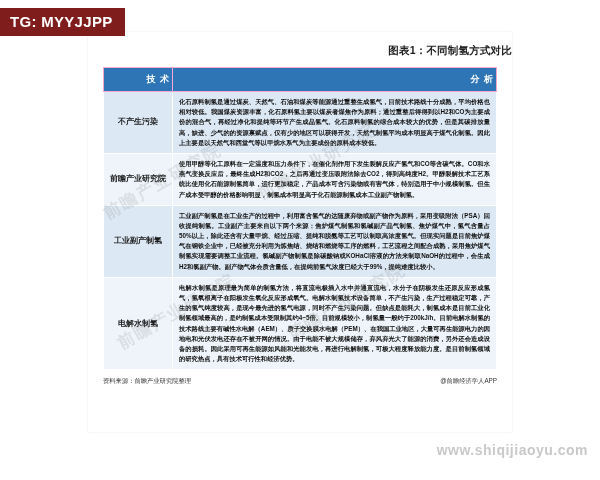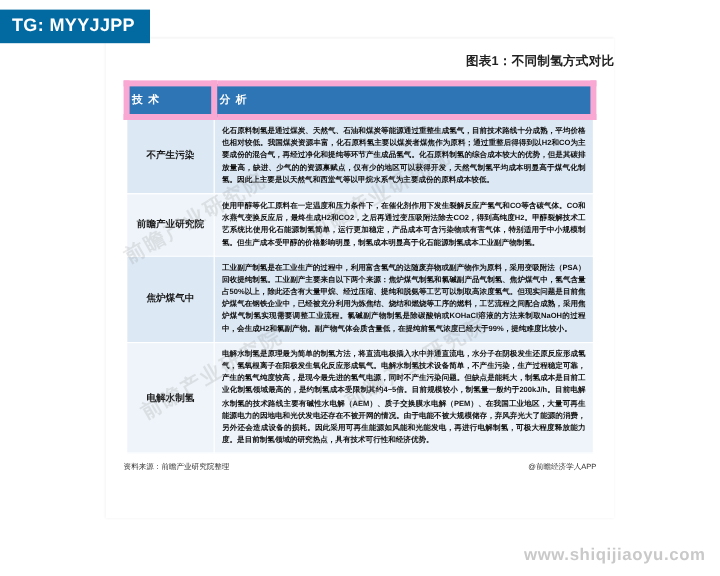--- a/index.html
+++ b/index.html
@@ -18,21 +18,21 @@
     position: relative;
     width: 600px;
     height: 480px;
     background: #ffffff;
   }
   
   .tg-badge {
     position: absolute;
     left: 0;
     top: 8px;
-    background: #0369a1;
+    background: #7f1d1d;
     color: #ffffff;
     font-size: 15px;
     font-weight: bold;
     padding: 5px 12px 6px 10px;
     letter-spacing: 0.3px;
     z-index: 5;
   }
   
   .card {
     position: absolute;
@@ -56,23 +56,23 @@
     border-collapse: collapse;
     width: 394px;
     margin: 0 auto;
     table-layout: fixed;
   }
   table.data-table th {
     background: #2e75b6;
     color: #ffffff;
     font-size: 9px;
     font-weight: bold;
-    text-align: left;
+    text-align: right;
     padding: 5px 2px;
-    border: 5px solid #f9a8d4;
+    border: 1px solid #f9a8d4;
     letter-spacing: 1px;
   }
   table.data-table th.col-tech { width: 64px; }
   table.data-table td.tech-cell {
     width: 64px;
     text-align: center;
     vertical-align: middle;
     font-size: 8px;
     color: #1a1a1a;
     font-weight: bold;
@@ -123,21 +123,21 @@
     letter-spacing: 2px;
   }
   .wm1 { left: 96px; top: 170px; }
   .wm2 { left: 250px; top: 150px; }
   .wm3 { left: 110px; top: 300px; }
   .wm4 { left: 280px; top: 290px; }
   
   .url-wm {
     position: absolute;
     right: 12px;
-    bottom: 10px;
+    bottom: 22px;
     color: #c9c9c9;
     font-size: 14px;
     font-weight: bold;
     letter-spacing: 0.5px;
   }
 </style>
 </head>
 <body>
 
 <div class="page">
@@ -157,21 +157,21 @@
       <tbody>
         <tr class="row-a">
           <td class="tech-cell">不产生污染</td>
           <td class="desc-cell">化石原料制氢是通过煤炭、天然气、石油和煤炭等能源通过重整生成氢气，目前技术路线十分成熟，平均价格也相对较低。我国煤炭资源丰富，化石原料氢主要以煤炭者煤焦作为原料；通过重整后得得到以H2和CO为主要成份的混合气，再经过净化和提纯等环节产生成品氢气。化石原料制氢的综合成本较大的优势，但是其碳排放量高，缺进、少气的的资源禀赋点，仅有少的地区可以获得开发，天然气制氢平均成本明显高于煤气化制氢。因此上主要是以天然气和西堂气等以甲烷水系气为主要成份的原料成本较低。</td>
         </tr>
         <tr class="row-b">
           <td class="tech-cell">前瞻产业研究院</td>
           <td class="desc-cell">使用甲醇等化工原料在一定温度和压力条件下，在催化剂作用下发生裂解反应产氢气和CO等含碳气体。CO和水燕气变换反应后，最终生成H2和CO2，之后再通过变压吸附法除去CO2，得到高纯度H2。甲醇裂解技术工艺系统比使用化石能源制氢简单，运行更加稳定，产品成本可含污染物或有害气体，特别适用于中小规模制氢。但生产成本受甲醇的价格影响明显，制氢成本明显高于化石能源制氢成本工业副产物制氢。</td>
         </tr>
         <tr class="row-a">
-          <td class="tech-cell">焦炉煤气中</td>
+          <td class="tech-cell">工业副产制氢</td>
           <td class="desc-cell">工业副产制氢是在工业生产的过程中，利用富含氢气的达随废弃物或副产物作为原料，采用变吸附法（PSA）回收提纯制氢。工业副产主要来自以下两个来源：焦炉煤气制氢和氯碱副产品气制氢、焦炉煤气中，氢气含量占50%以上，除此还含有大量甲烷、经过压缩、提纯和脱氨等工艺可以制取高浓度氢气。但现实问题是目前焦炉煤气在钢铁企业中，已经被充分利用为炼焦结、烧结和燃烧等工序的燃料，工艺流程之间配合成熟，采用焦炉煤气制氢实现需要调整工业流程。氯碱副产物制氢是除碳酸钠或KOHaCl溶液的方法来制取NaOH的过程中，会生成H2和氯副产物。副产物气体会质含量低，在提纯前氢气浓度已经大于99%，提纯难度比较小。</td>
         </tr>
         <tr class="row-b">
           <td class="tech-cell">电解水制氢</td>
           <td class="desc-cell">电解水制氢是原理最为简单的制氢方法，将直流电极插入水中并通直流电，水分子在阴极发生还原反应形成氢气，氢氧根离子在阳极发生氧化反应形成氧气。电解水制氢技术设备简单，不产生污染，生产过程稳定可靠，产生的氢气纯度较高，是现今最先进的氢气电源，同时不产生污染问题。但缺点是能耗大，制氢成本是目前工业化制氢领域最高的，是约制氢成本受限制其约4~5倍。目前规模较小，制氢量一般约于200kJ/h。目前电解水制氢的技术路线主要有碱性水电解（AEM）、质子交换膜水电解（PEM）、在我国工业地区，大量可再生能源电力的因地电和光伏发电还存在不被开网的情况。由于电能不被大规模储存，弃风弃光大了能源的消费，另外还会造成设备的损耗。因此采用可再生能源如风能和光能发电，再进行电解制氢，可极大程度释放能力度。是目前制氢领域的研究热点，具有技术可行性和经济优势。</td>
         </tr>
       </tbody>
     </table>
 
     <div class="footer">

